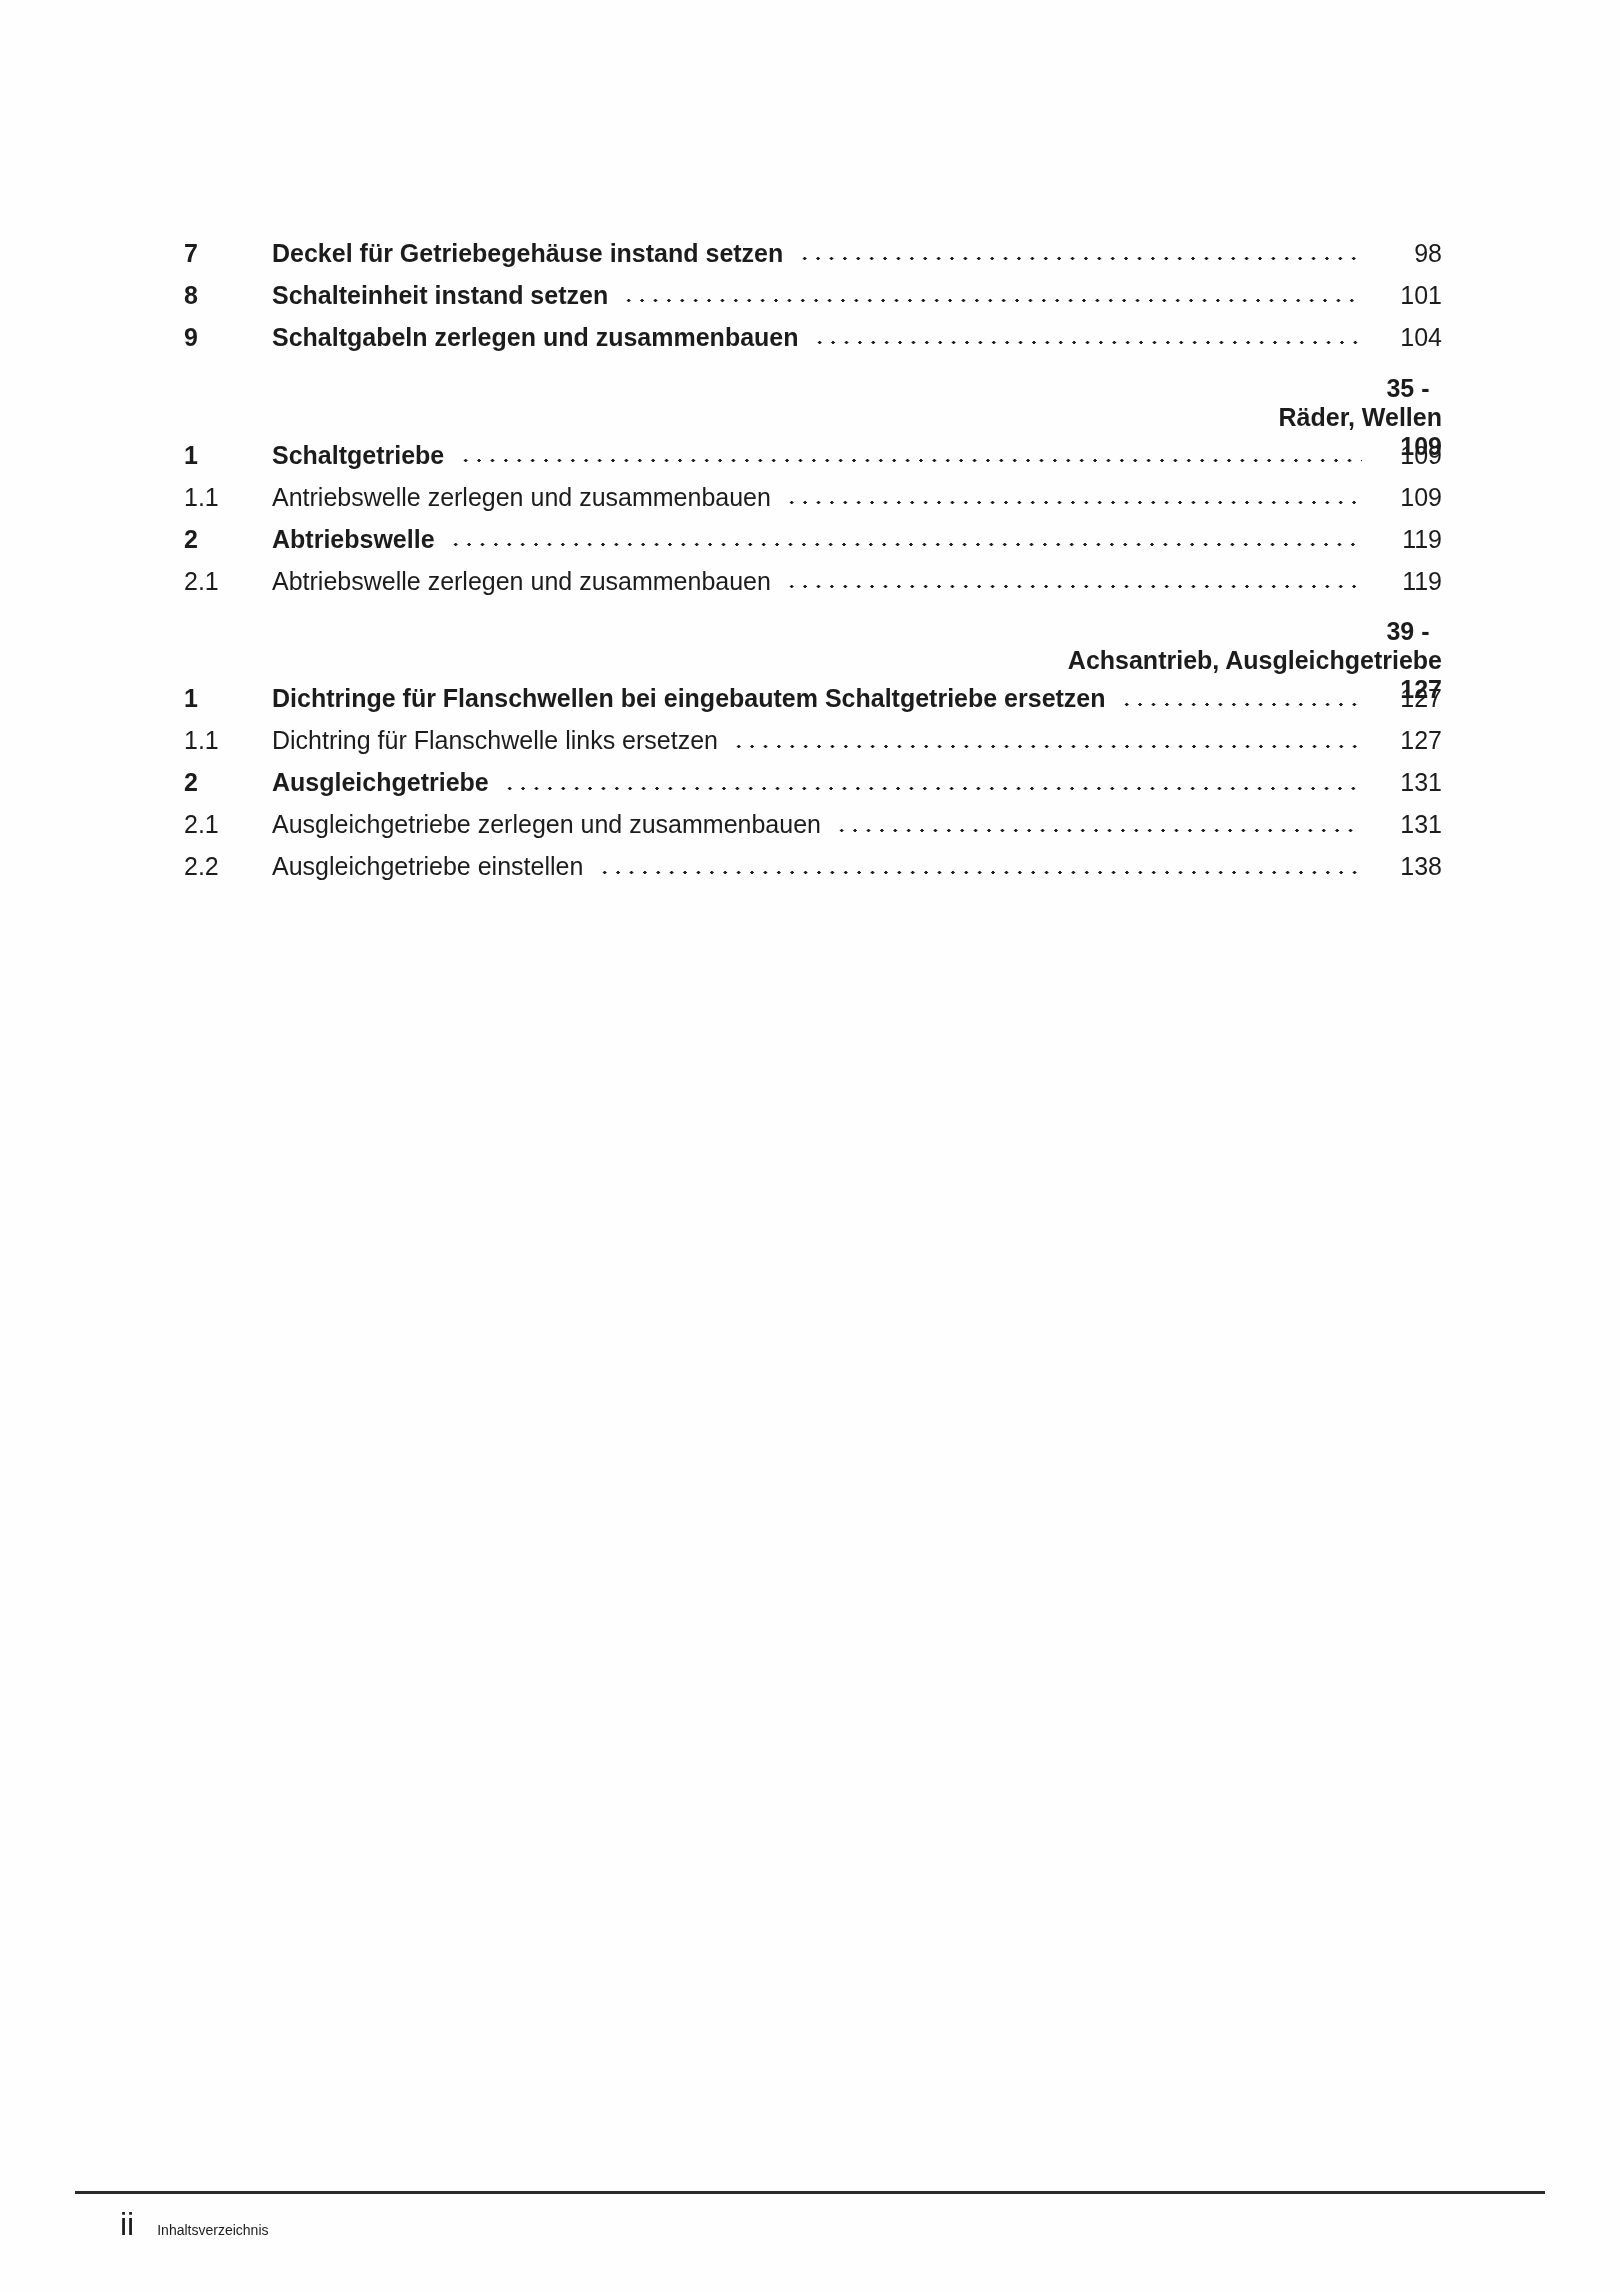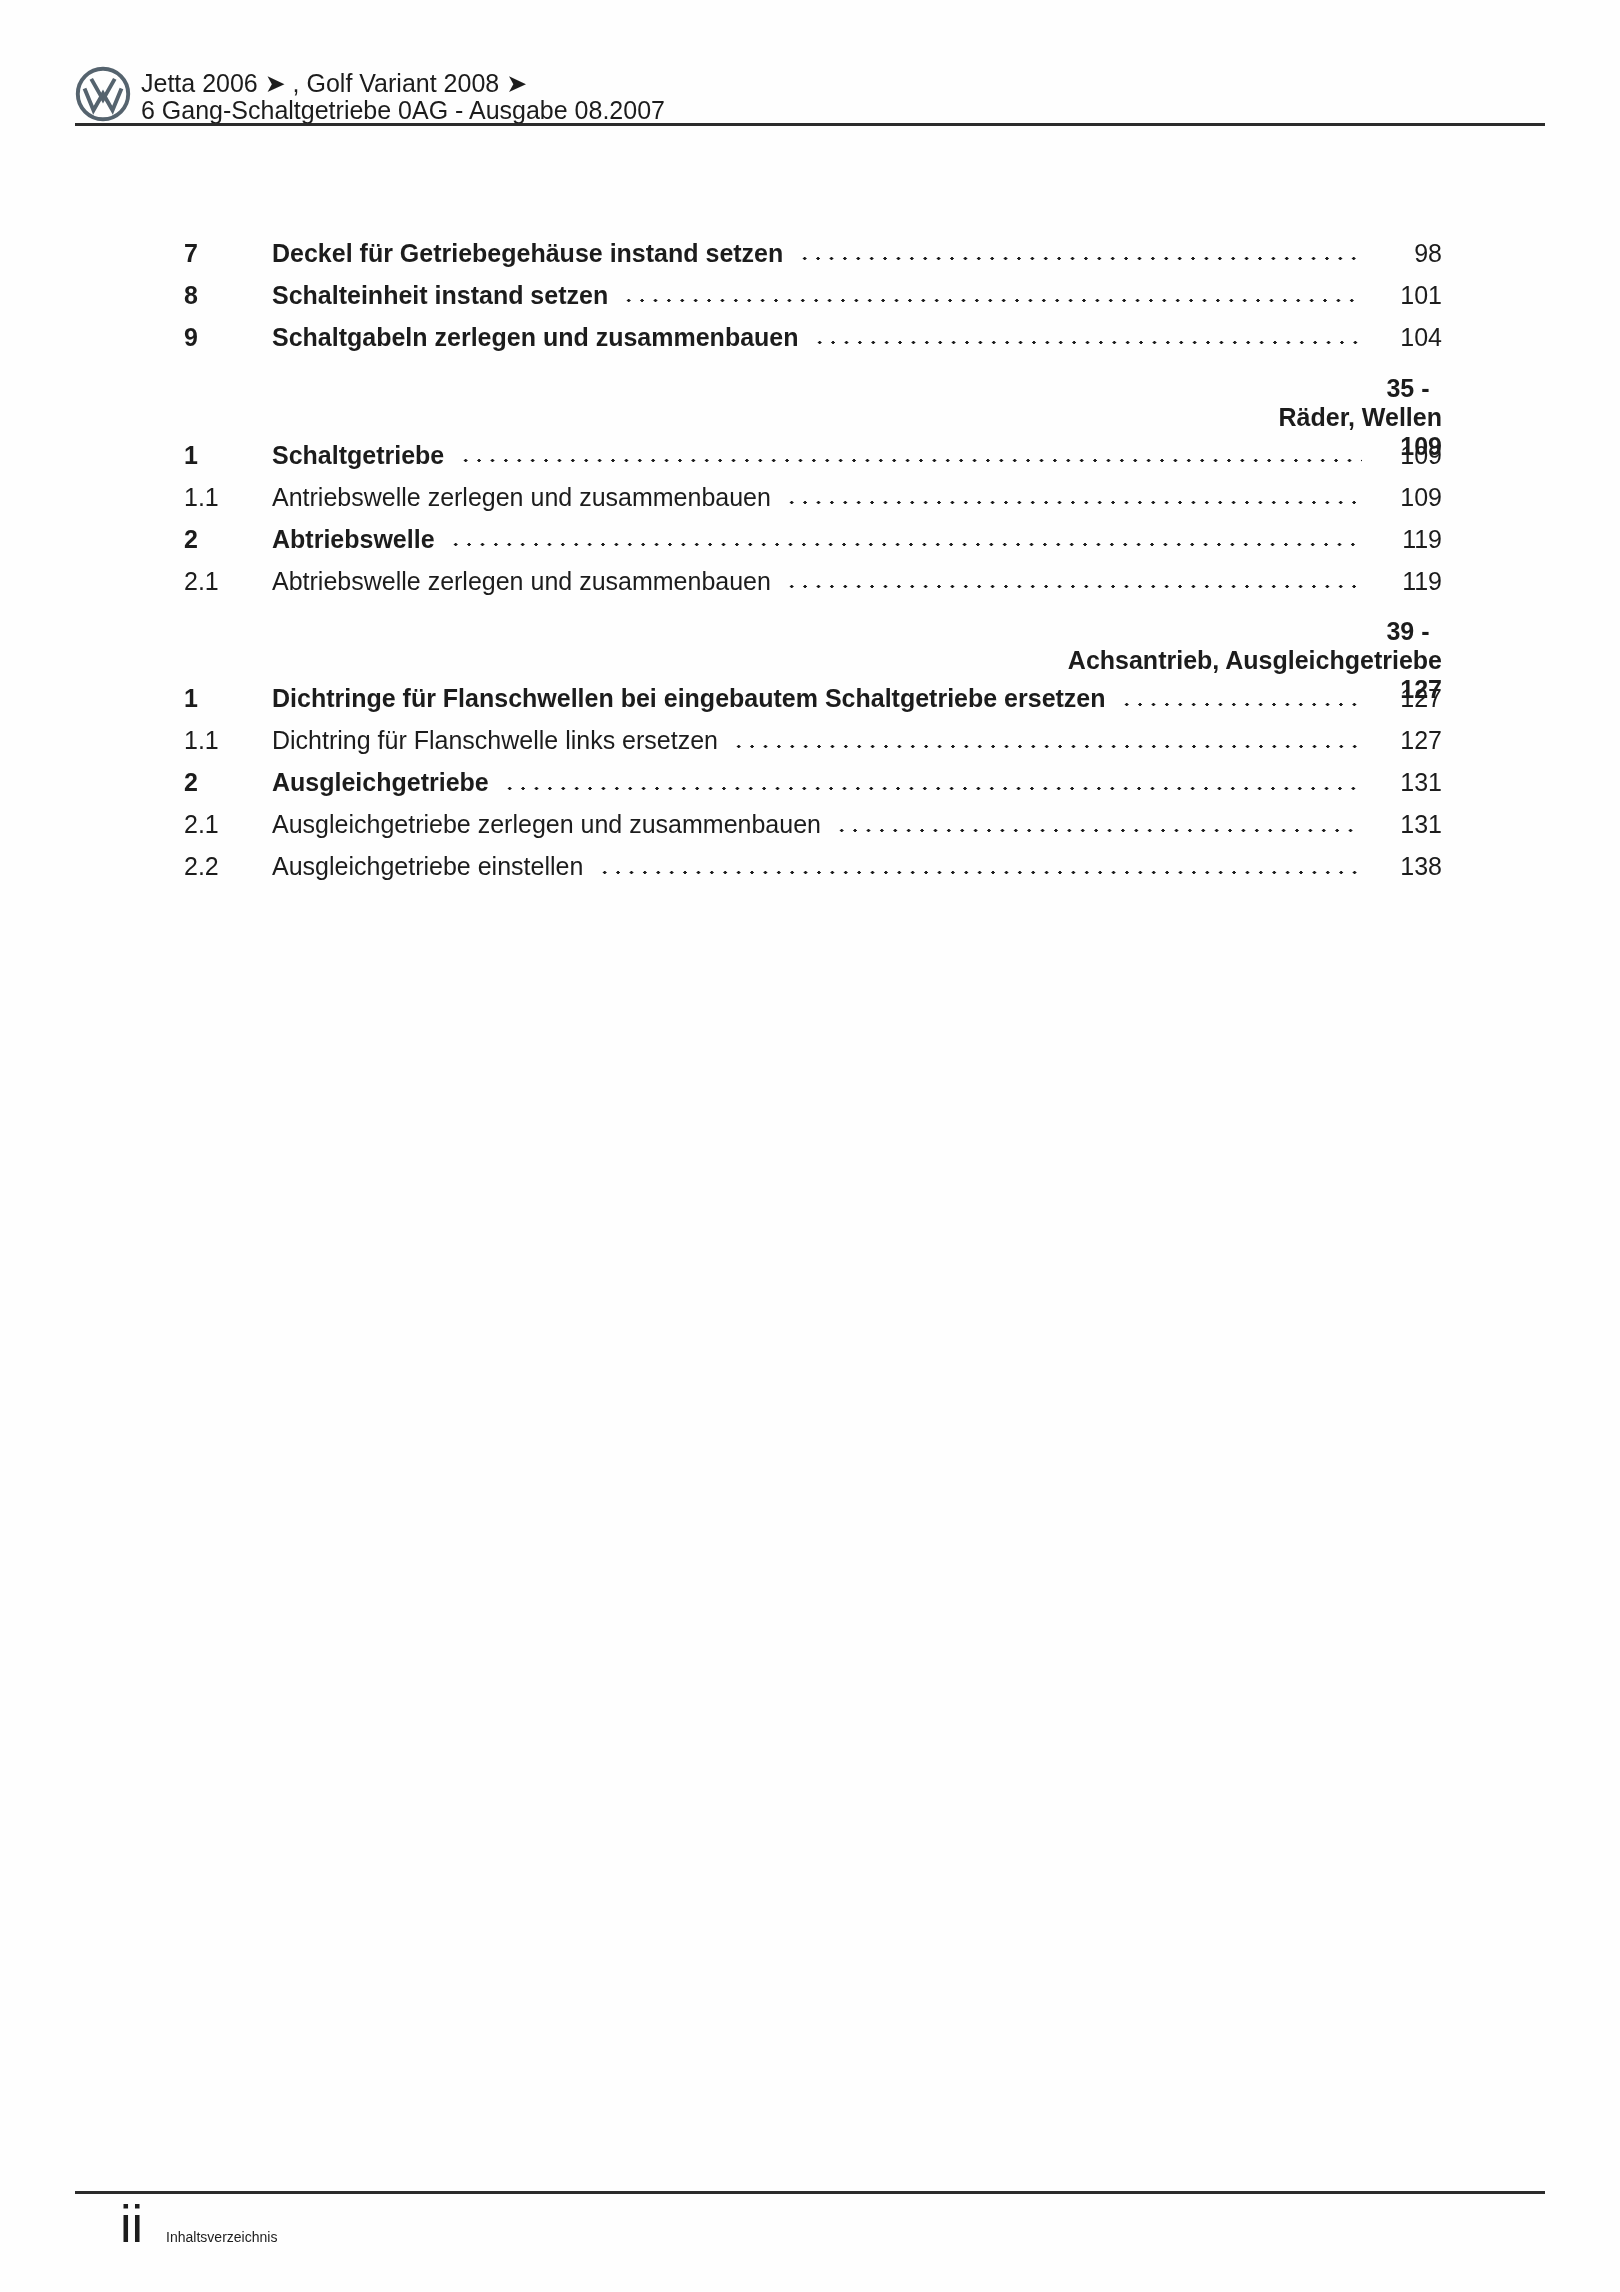--- a/index.html
+++ b/index.html
@@ -115,45 +115,33 @@
   .footer-rule {
     border-bottom: 3.6px solid #2b2b2b;
   }
   .footer-line {
     display: flex;
     align-items: baseline;
     padding-left: 45px;
     padding-top: 10.7px;
   }
   .footer-page {
-    font-size: 52px;
+    font-size: 32px;
     line-height: 39px;
   }
   .footer-label {
     font-size: 14px;
     margin-left: 23px;
   }
 </style>
 </head>
 <body>
 
 <div class="page">
 
-  <div class="header">
-    <svg class="vw-logo" viewBox="0 0 100 100">
-      <circle cx="50" cy="50" r="45" fill="none" stroke="#55636e" stroke-width="7"></circle>
-      <polyline points="29,23 50,60 71,23" fill="none" stroke="#55636e" stroke-width="7" stroke-linecap="butt" stroke-linejoin="miter"></polyline>
-      <polyline points="17,40 33,79 50,49 67,79 83,40" fill="none" stroke="#55636e" stroke-width="7" stroke-linecap="butt" stroke-linejoin="miter"></polyline>
-    </svg>
-    <div class="header-text">
-      <div class="header-line1">Jetta 2006 ➤ , Golf Variant 2008 ➤</div>
-      <div class="header-line2">6 Gang-Schaltgetriebe 0AG - Ausgabe 08.2007</div>
-    </div>
-    <div class="header-rule"></div>
-  </div>
 
   <div class="toc">
 
     <div class="toc-row level-item">
       <span class="toc-num">7</span>
       <span class="toc-title">Deckel für Getriebegehäuse instand setzen</span>
       <span class="toc-leader"></span>
       <span class="toc-page">98</span>
     </div>
 

